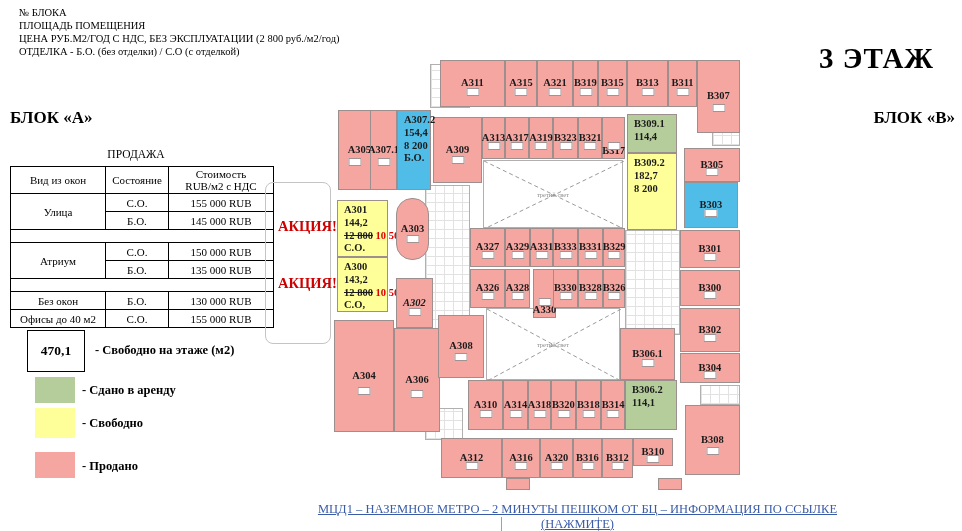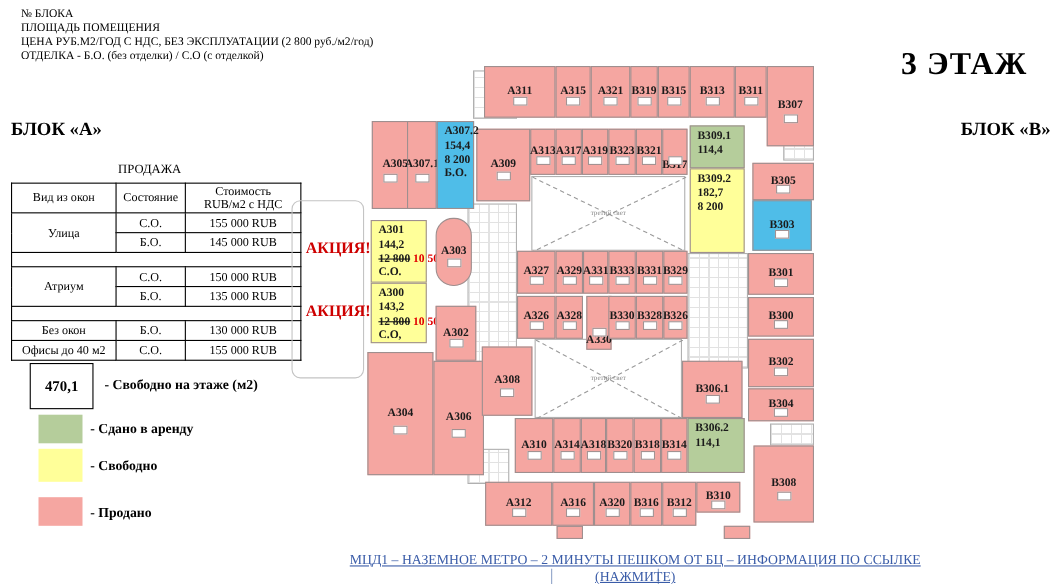--- a/index.html
+++ b/index.html
@@ -237,21 +237,21 @@
       </div>
       <div class="room free multi" style="left: 337px; top: 257px; width: 51px; height: 55px;">
         <div class="rl">А300</div>
         <div class="rl">143,2</div>
         <div class="rl"><span class="strike">12 800</span><span class="promo-price"> 10 500</span></div>
         <div class="rl">С.О,</div>
       </div>
       <div class="room sold" style="left: 396px; top: 198px; width: 33px; height: 62px; border-radius: 16px;">
         <div class="rl">А303</div>
       </div>
-      <div class="room sold" style="left: 396px; top: 278px; width: 37px; height: 50px;">
+      <div class="room sold" style="left: 396px; top: 278px; width: 37px; height: 50px; font-style: italic;">
         <div class="rl">А302</div>
       </div>
       <div class="room sold" style="left: 334px; top: 320px; width: 60px; height: 112px;">
         <div class="rl">А304</div>
       </div>
       <div class="room sold" style="left: 394px; top: 328px; width: 46px; height: 104px;">
         <div class="rl">А306</div>
       </div>
       <div class="room sold" style="left: 438px; top: 315px; width: 46px; height: 63px;">
         <div class="rl">А308</div>

